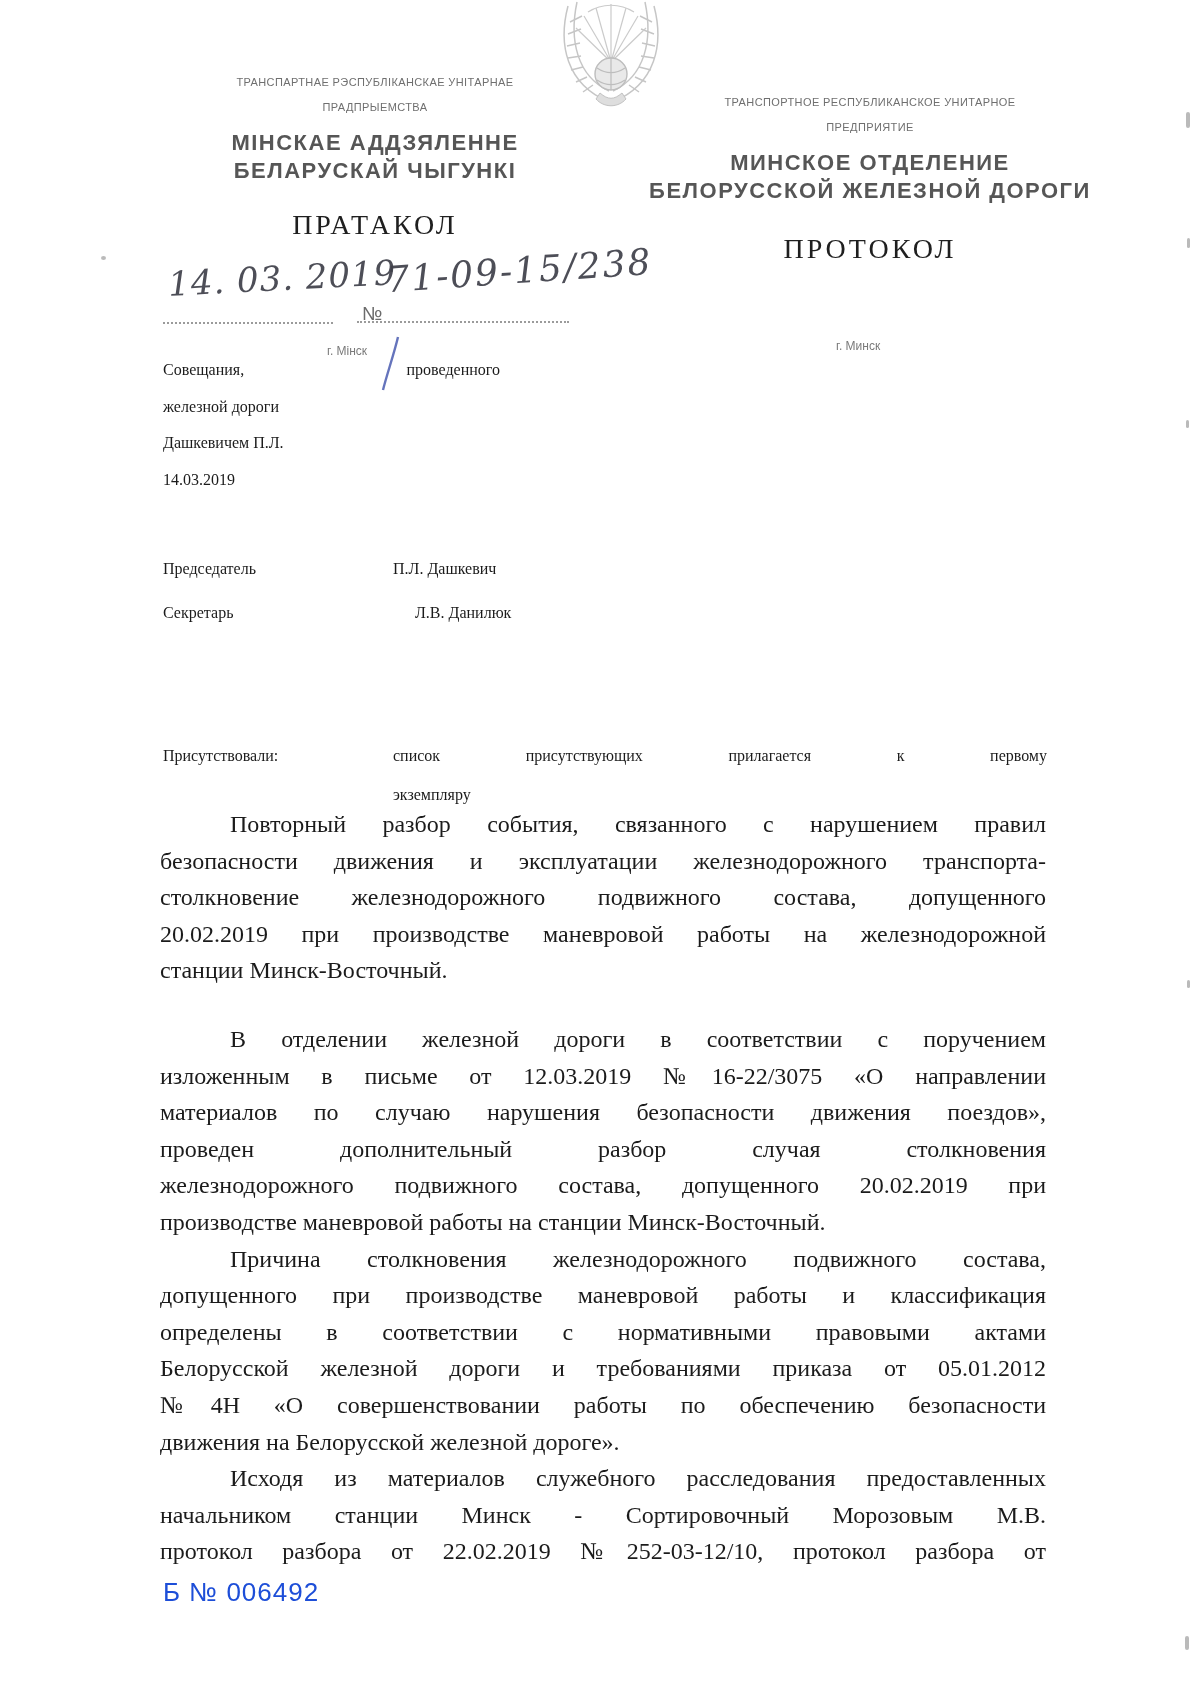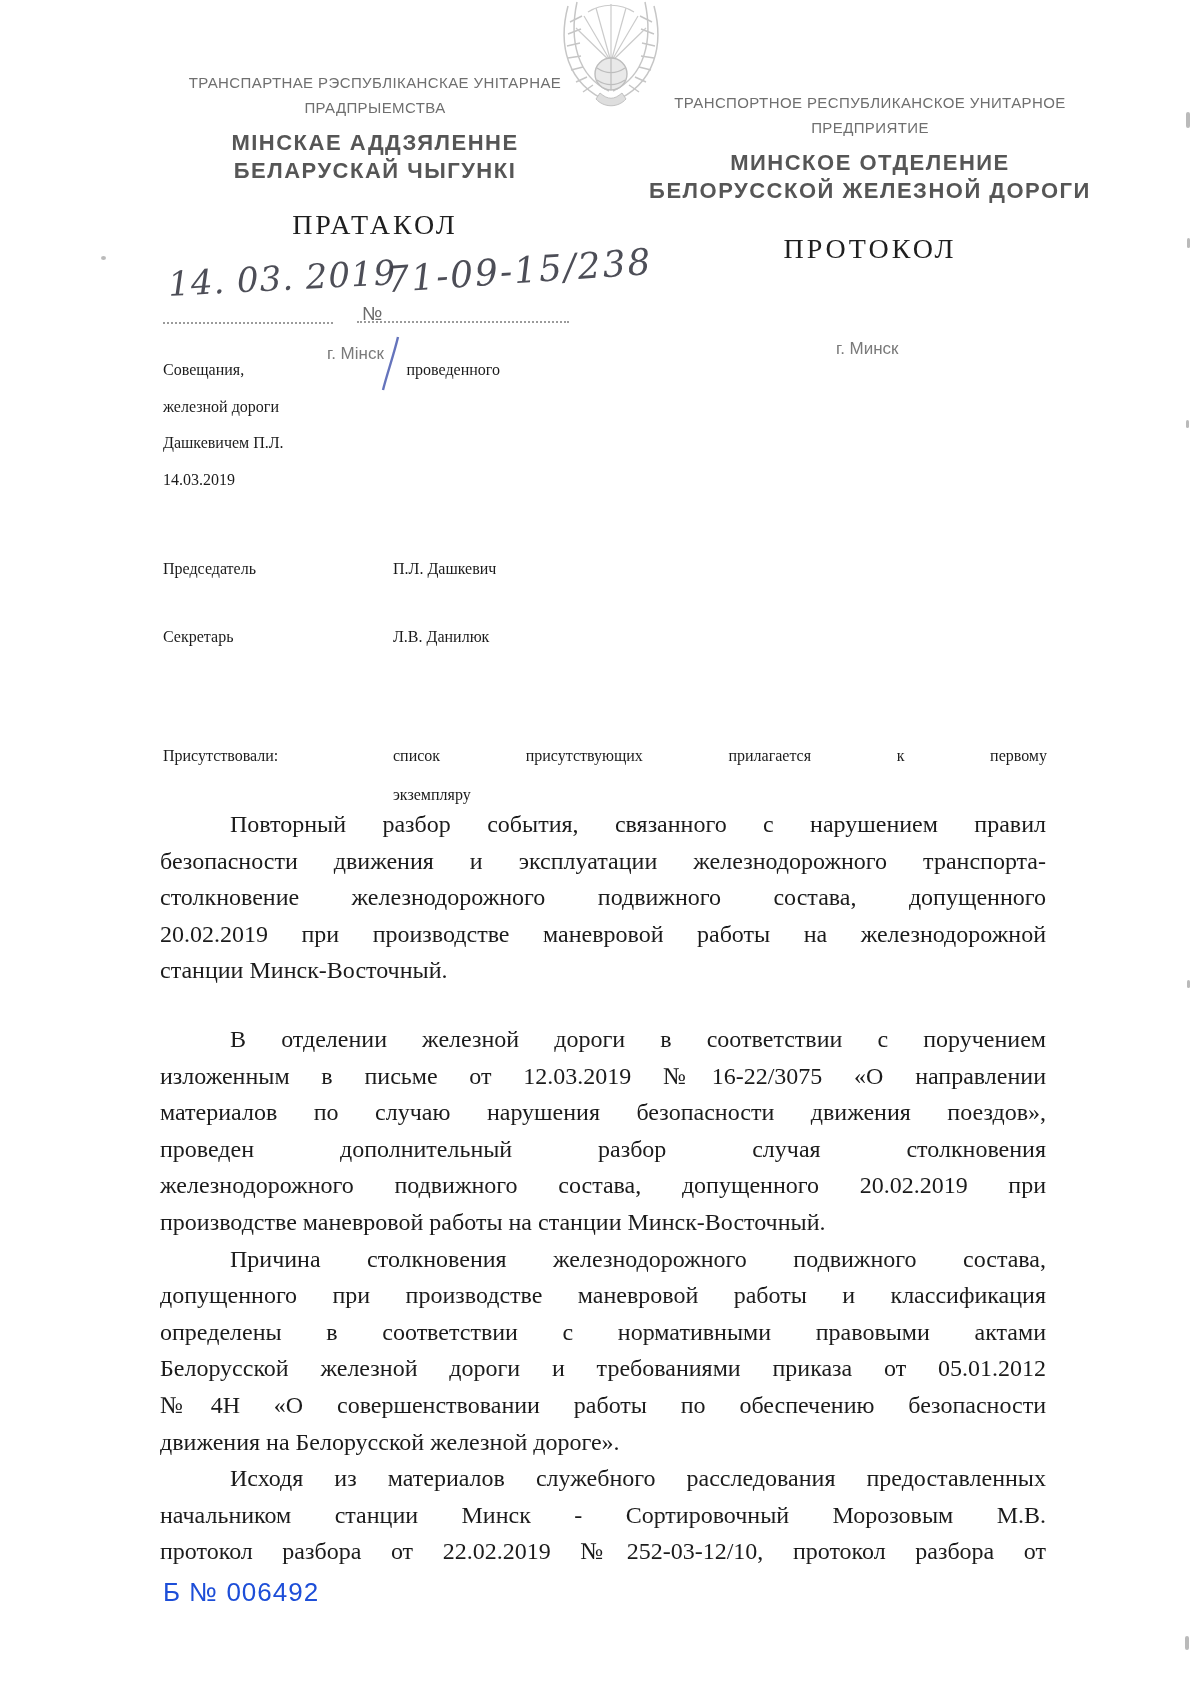--- a/index.html
+++ b/index.html
@@ -3,50 +3,50 @@
 <meta charset="utf-8">
 <style>
   html,body{margin:0;padding:0;background:#e9e9e9;}
   .page{position:relative;width:1192px;height:1684px;margin:0 auto;background:#ffffff;
         font-family:"Liberation Serif","DejaVu Serif",serif;color:#1b1b1b;overflow:hidden;}
 
   
   .hdr{position:absolute;text-align:center;font-family:"Liberation Sans","DejaVu Sans",sans-serif;}
   .hdr-left{left:150px;top:70px;width:450px;}
   .hdr-right{left:640px;top:90px;width:460px;}
-  .org{font-size:15px;line-height:25px;color:#6f6f6f;letter-spacing:.4px;}
+  .org{font-size:11px;line-height:25px;color:#6f6f6f;letter-spacing:.4px;}
   .division{margin-top:9px;font-weight:bold;font-size:22px;line-height:28px;color:#565656;letter-spacing:1.5px;}
   .doc-title{margin-top:24px;font-family:"Liberation Serif","DejaVu Serif",serif;
              font-size:28px;letter-spacing:3px;color:#1f1f1f;}
   .hdr-right .doc-title{margin-top:28px;}
 
   .emblem{position:absolute;left:552px;top:0px;width:118px;height:118px;}
 
   
   .rule{position:absolute;border-top:2px dotted #9b9b9b;height:0;}
   .rule-date{left:163px;top:322px;width:170px;}
   .rule-no{left:357px;top:321px;width:212px;}
   .no-label{position:absolute;left:362px;top:303px;font-family:"Liberation Sans","DejaVu Sans",sans-serif;
             font-size:19px;color:#6b6b6b;}
   .hw{position:absolute;font-family:"DejaVu Serif",serif;font-style:italic;color:#3e3f49;
       white-space:nowrap;opacity:.92;}
   .hw-date{left:168px;top:258px;font-size:34px;transform:rotate(-3deg);letter-spacing:1px;}
   .hw-no{left:386px;top:250px;font-size:36px;transform:rotate(-4deg);letter-spacing:2px;}
 
-  .city{position:absolute;font-family:"Liberation Sans","DejaVu Sans",sans-serif;font-size:17px;color:#7a7a7a;}
+  .city{position:absolute;font-family:"Liberation Sans","DejaVu Sans",sans-serif;font-size:12px;color:#7a7a7a;}
   .city-left{left:327px;top:344px;}
   .city-right{left:836px;top:339px;}
   .pen-mark{position:absolute;left:378px;top:334px;width:26px;height:60px;}
 
   
   .meeting{position:absolute;left:163px;top:352px;width:337px;font-size:16px;line-height:36.5px;}
   .spread{text-align:justify;text-align-last:justify;}
   .rowline{display:flex;position:absolute;left:163px;width:884px;font-size:16px;}
   .row-chairman{top:560px;}
-  .row-secretary{top:628px;}
+  .row-secretary{top:604px;gap:22px;}
   .role-label{width:230px;flex:none;}
   .attendees{top:736px;line-height:39px;}
   .att-body{width:654px;}
 
   
   .body{position:absolute;left:160px;top:806px;width:886px;font-size:24px;line-height:36.6px;}
   .para{margin:0;}
   .p2{margin-top:32px;}
   .indent{padding-left:70px;}
 

